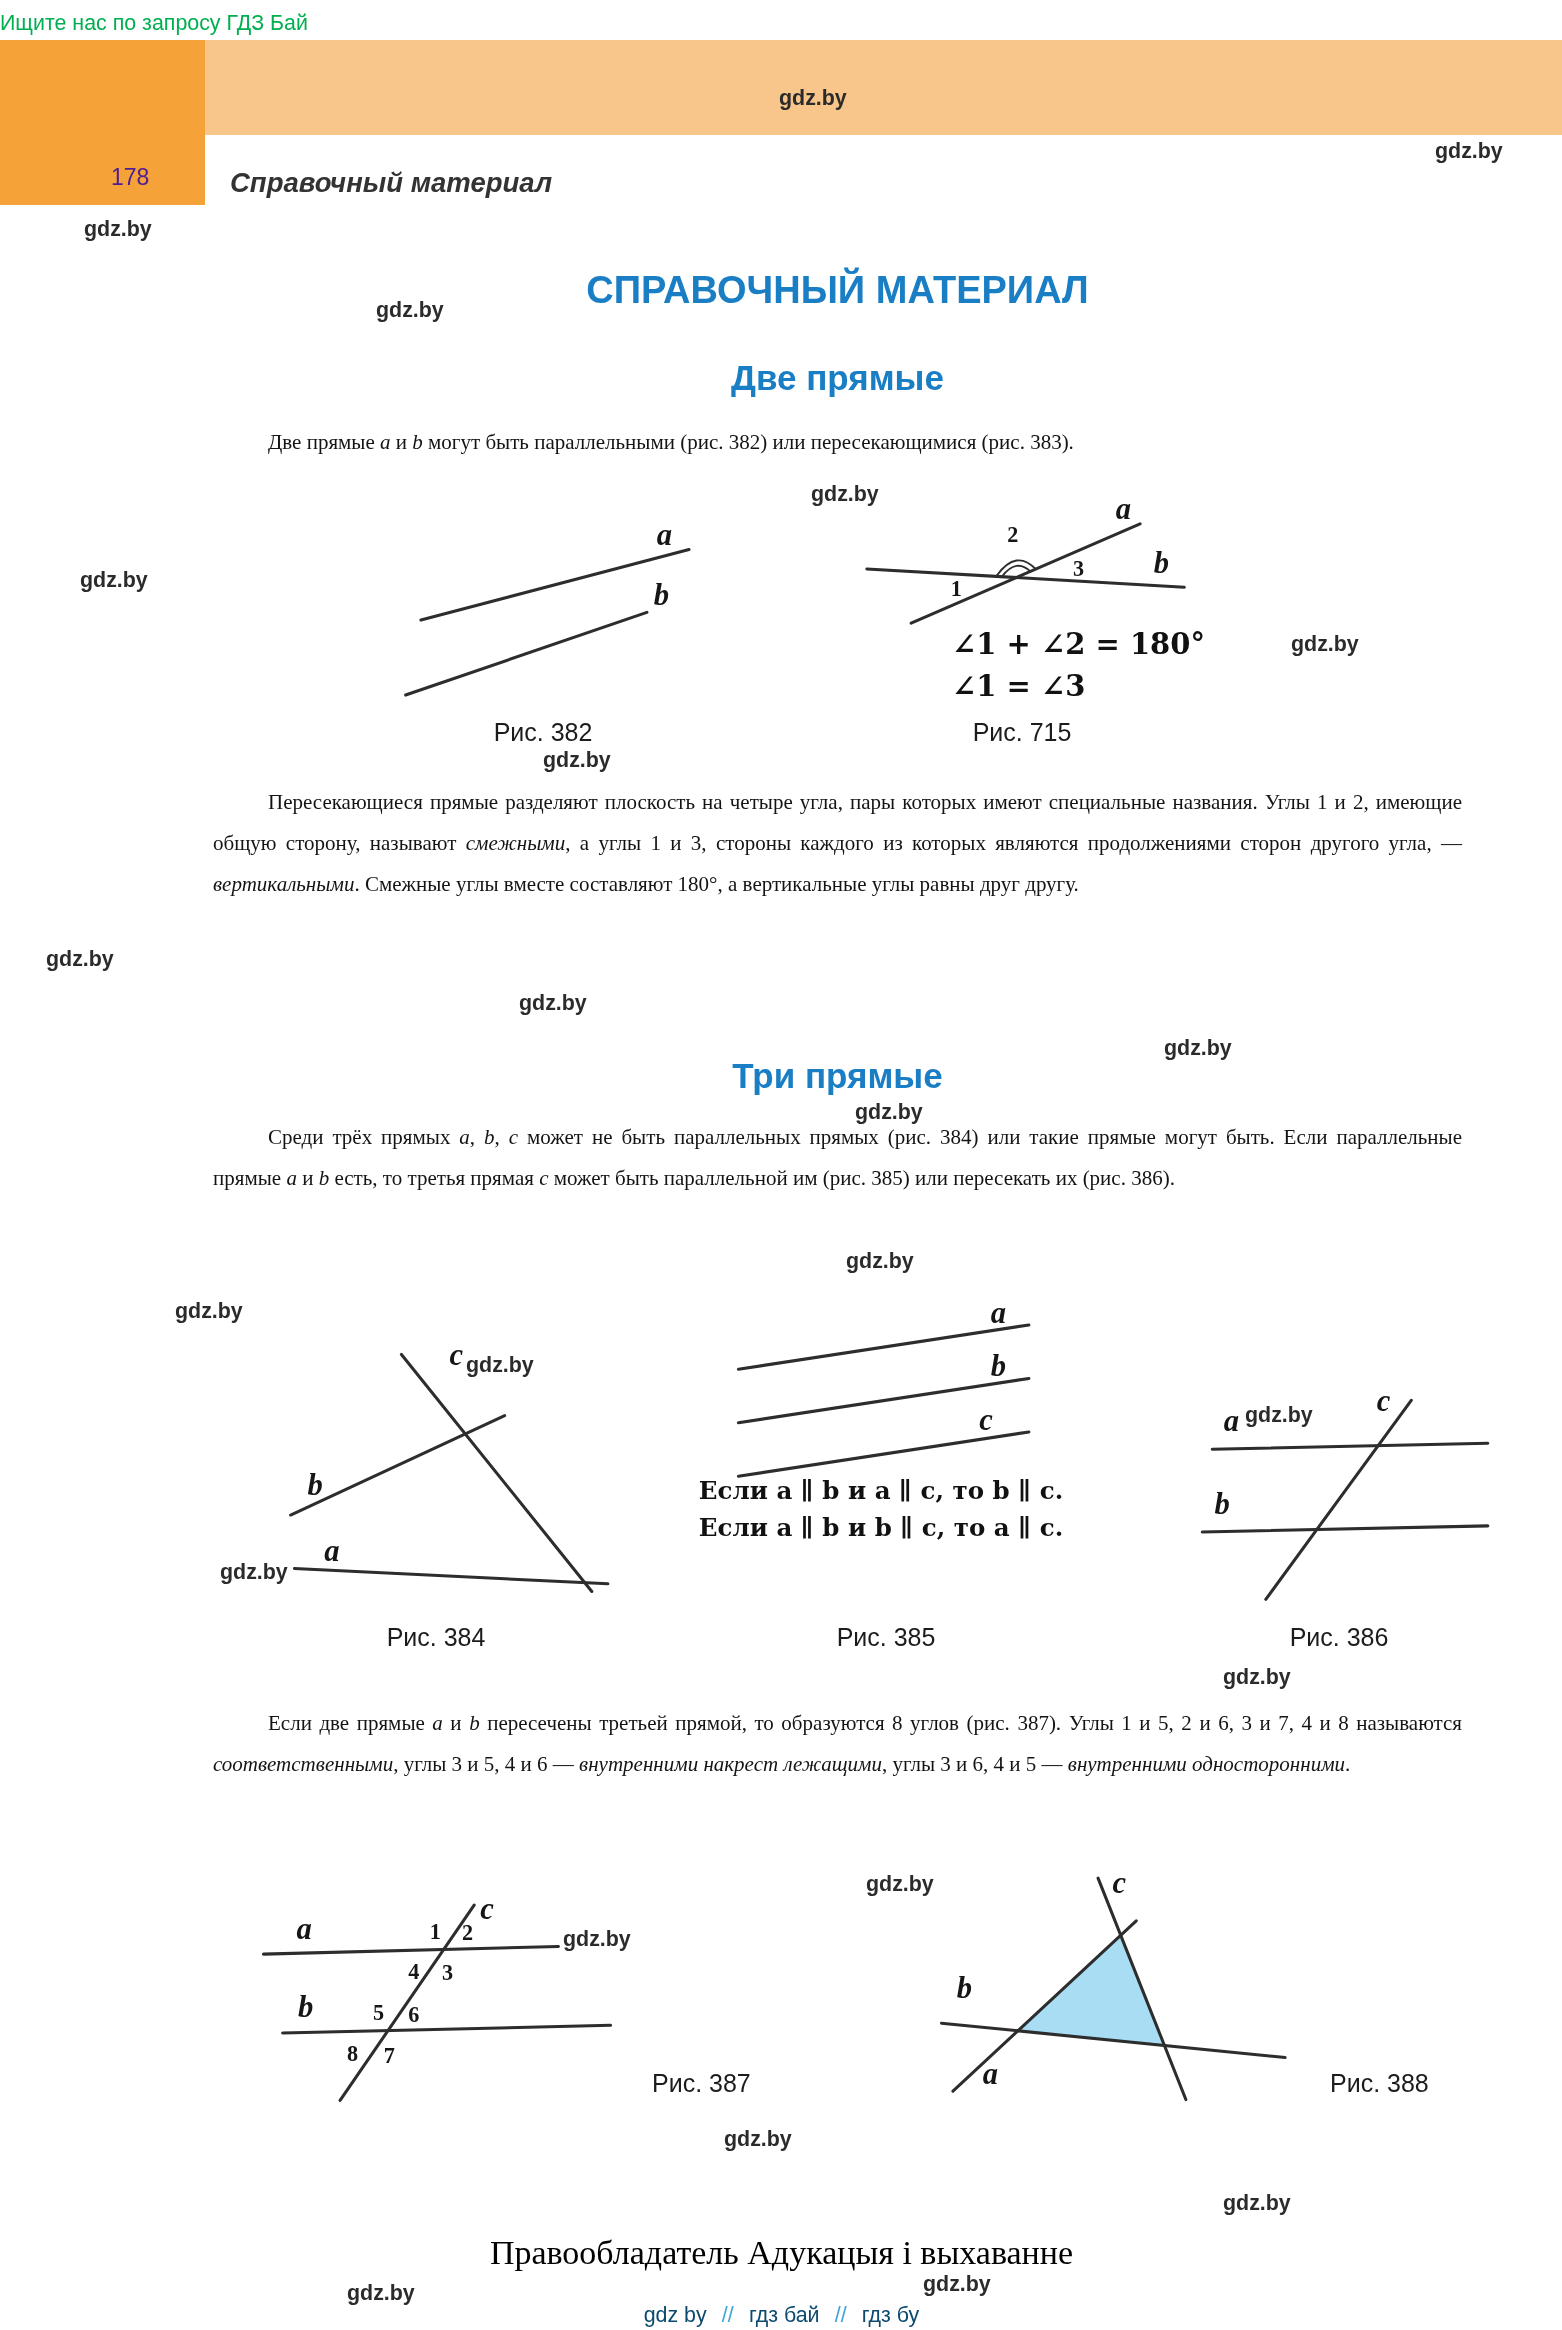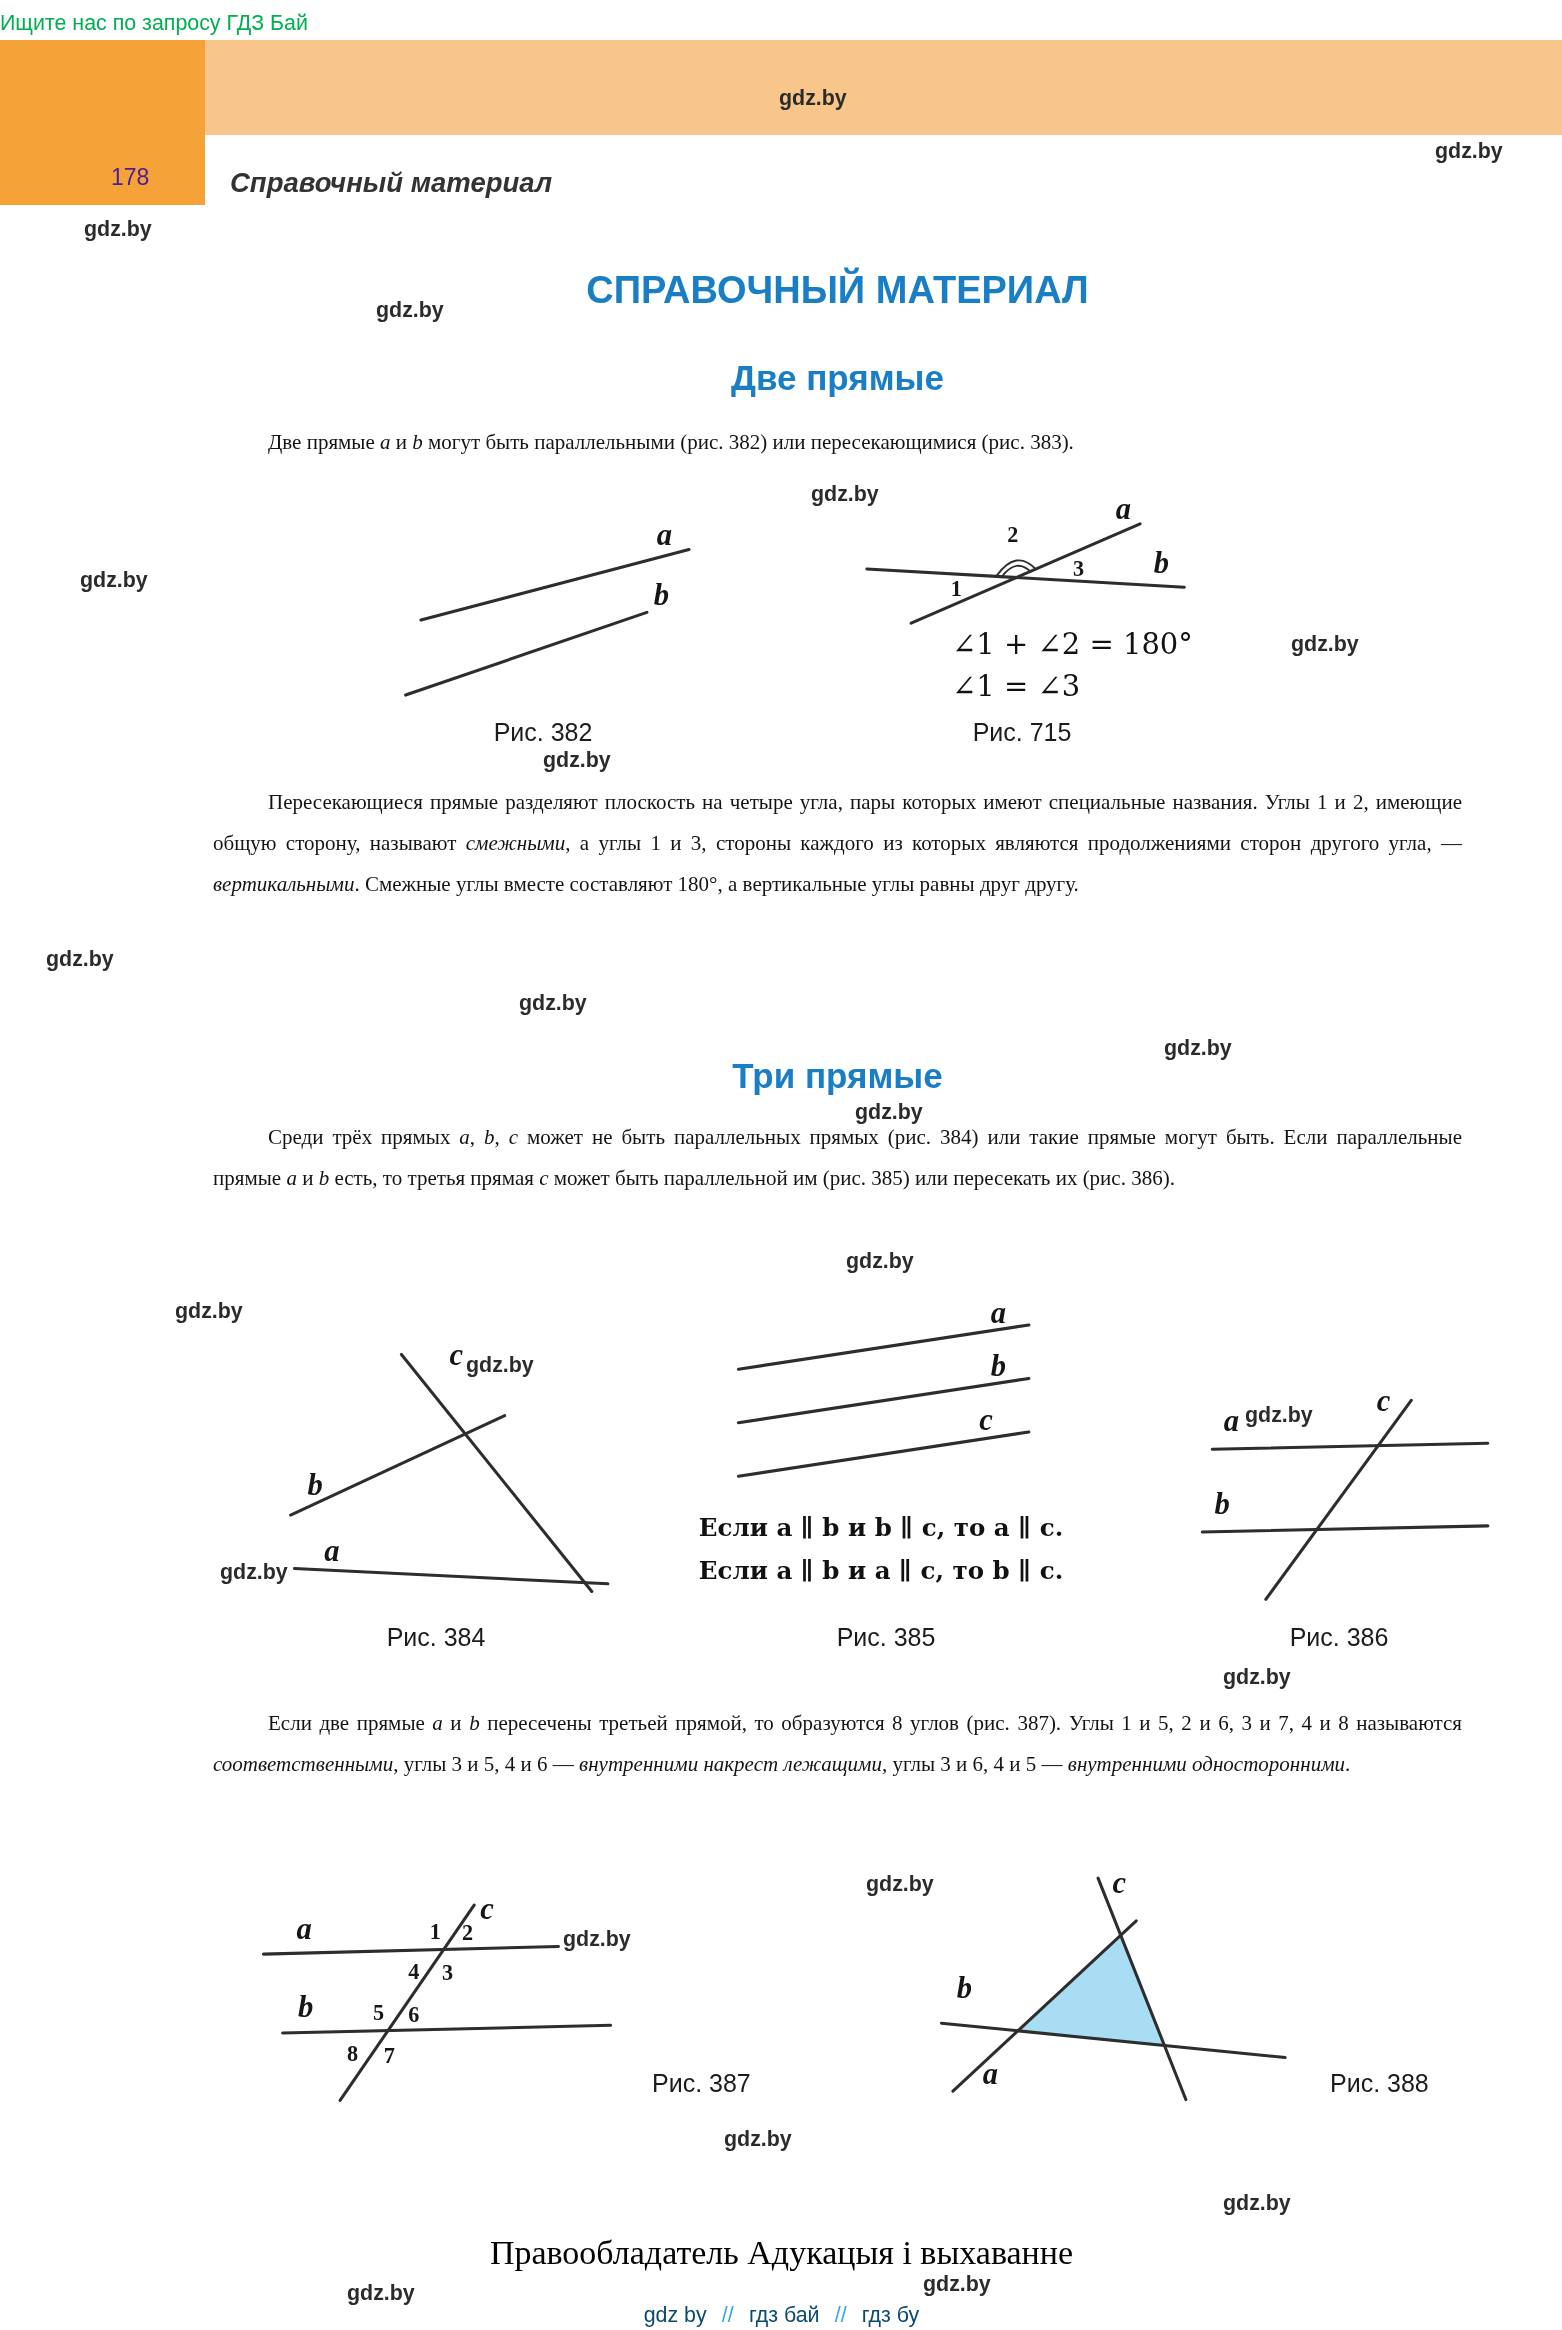--- a/index.html
+++ b/index.html
@@ -37,21 +37,21 @@
   .p1 { top:422px; } .p2 { top:782px; } .p3 { top:1117px; } .p4 { top:1703px; }
 
   
   svg { position:absolute; }
   .ln { stroke:#2d2d2d; stroke-width:4; fill:none; stroke-linecap:round; }
   .arc { stroke:#2d2d2d; stroke-width:2.5; fill:none; }
   .tri { fill:#a9ddf3; stroke:none; }
   .lbl { font-family:"Liberation Serif",serif; font-style:italic; font-weight:bold; font-size:40px; fill:#161616; }
   .num { font-family:"Liberation Serif",serif; font-weight:bold; font-size:29px; fill:#161616; }
   .caption { position:absolute; font-family:"Liberation Sans",sans-serif; font-size:25px; color:#1c1c1c; text-align:center; }
-  .formula { position:absolute; font-family:"DejaVu Serif","Liberation Serif",serif; font-weight:normal; font-size:29px; color:#111111; }
+  .formula { position:absolute; font-family:"DejaVu Serif","Liberation Serif",serif; font-weight:bold; font-size:29px; color:#111111; }
   .rule { position:absolute; left:682px; width:398px; text-align:center;
     font-family:"DejaVu Serif","Liberation Serif",serif; font-weight:bold; font-size:24.5px; color:#111111; }
 
   
   .copyright { position:absolute; left:0; top:2234px; width:100%; text-align:center;
     font-family:Liberation Serif, serif; font-size:34px; color:#000000; }
   .footer-links { position:absolute; left:0; top:2303px; width:100%; text-align:center;
     font-family:"Liberation Sans",sans-serif; font-size:21.4px; }
   .flink { color:#0c4a6e; margin:0 6.1px; cursor:pointer; }
   .fsep { color:#3aa5d9; margin:0 3.1px; }
@@ -138,21 +138,21 @@
 
 <svg style="left:727px;top:1304px" width="321" height="184" viewBox="0 0 420 240">
   <line class="ln" x1="15" y1="85" x2="395" y2="27"></line>
   <line class="ln" x1="15" y1="155" x2="395" y2="97"></line>
   <line class="ln" x1="15" y1="225" x2="395" y2="167"></line>
   <text class="lbl" x="345" y="24">a</text>
   <text class="lbl" x="345" y="94">b</text>
   <text class="lbl" x="330" y="164">c</text>
 </svg>
 <div class="rule" style="top:1513px">Если a ∥ b и b ∥ c, то a ∥ c.</div>
-<div class="rule" style="top:1556px">Если a ∥ b и a ∥ c, то b ∥ c.</div>
+<div class="rule" style="top:1476px">Если a ∥ b и a ∥ c, то b ∥ c.</div>
 <div class="caption" style="left:771px;top:1623px;width:230px">Рис. 385</div>
 
 <svg style="left:1193px;top:1385px" width="337" height="222" viewBox="0 0 440 290">
   <line class="ln" x1="25" y1="84" x2="385" y2="76"></line>
   <line class="ln" x1="12" y1="192" x2="385" y2="184"></line>
   <line class="ln" x1="95" y1="280" x2="285" y2="20"></line>
   <text class="lbl" x="40" y="60">a</text>
   <text class="lbl" x="28" y="168">b</text>
   <text class="lbl" x="240" y="34">c</text>
 </svg>

